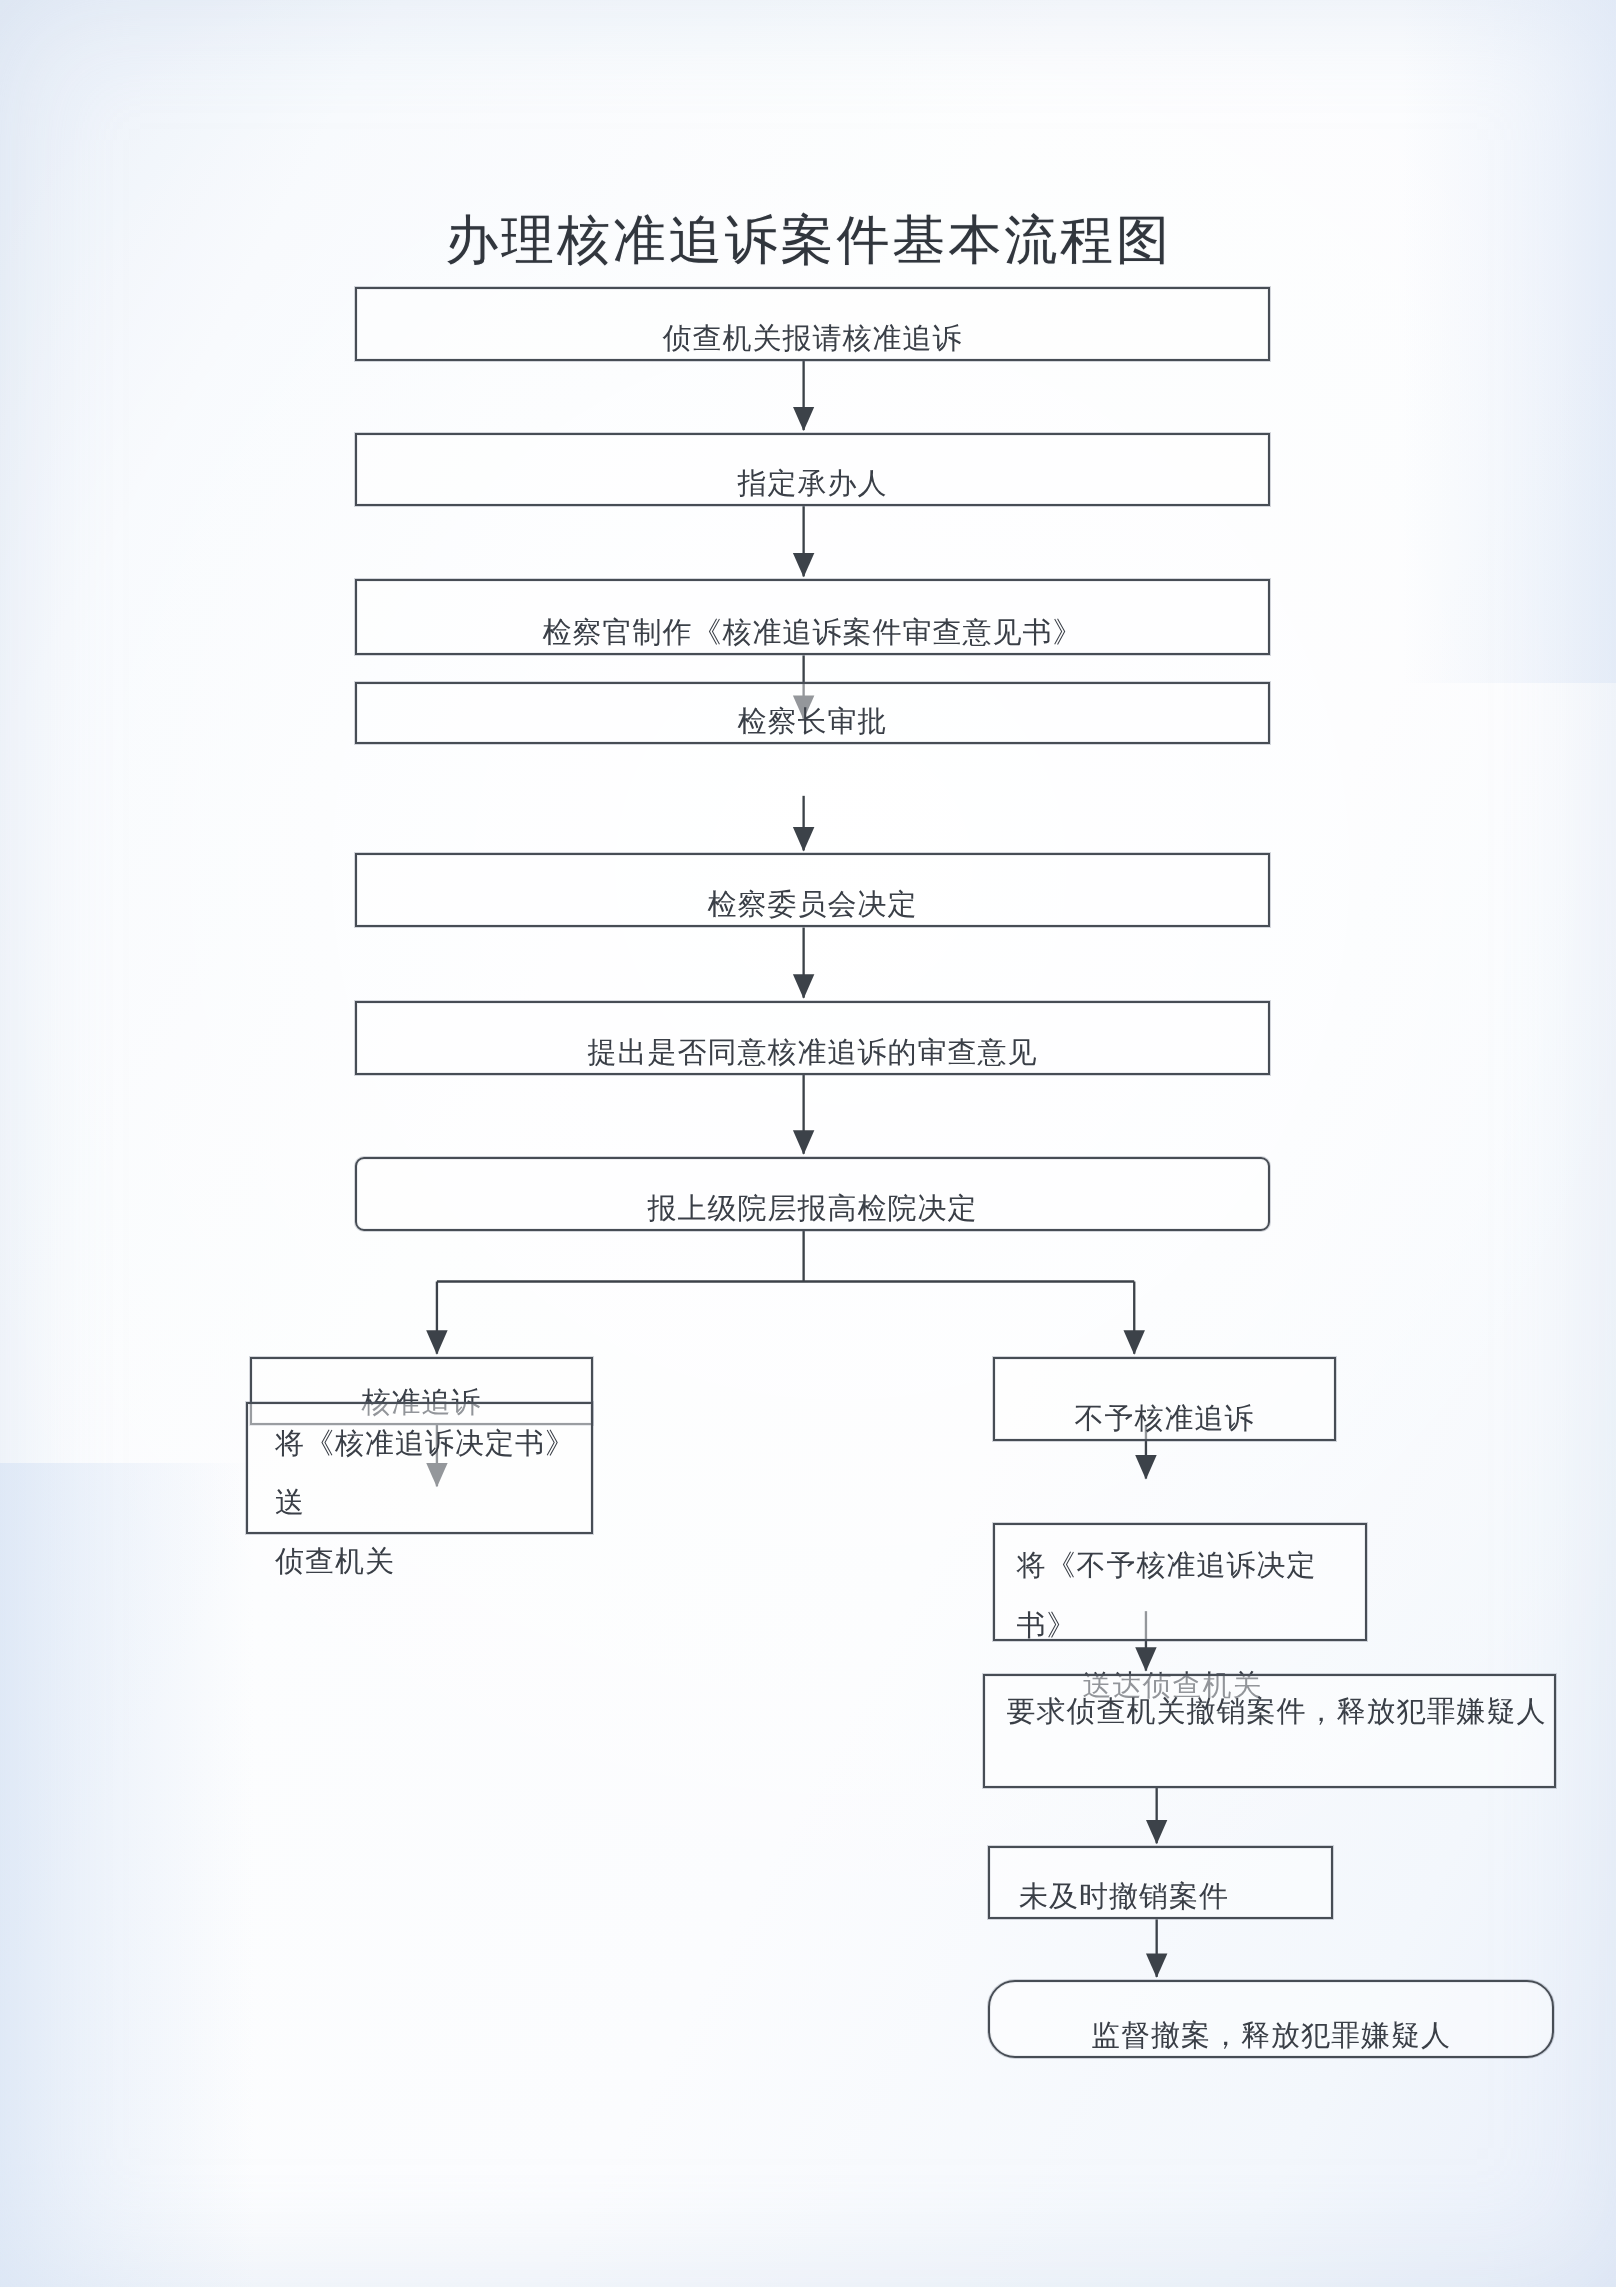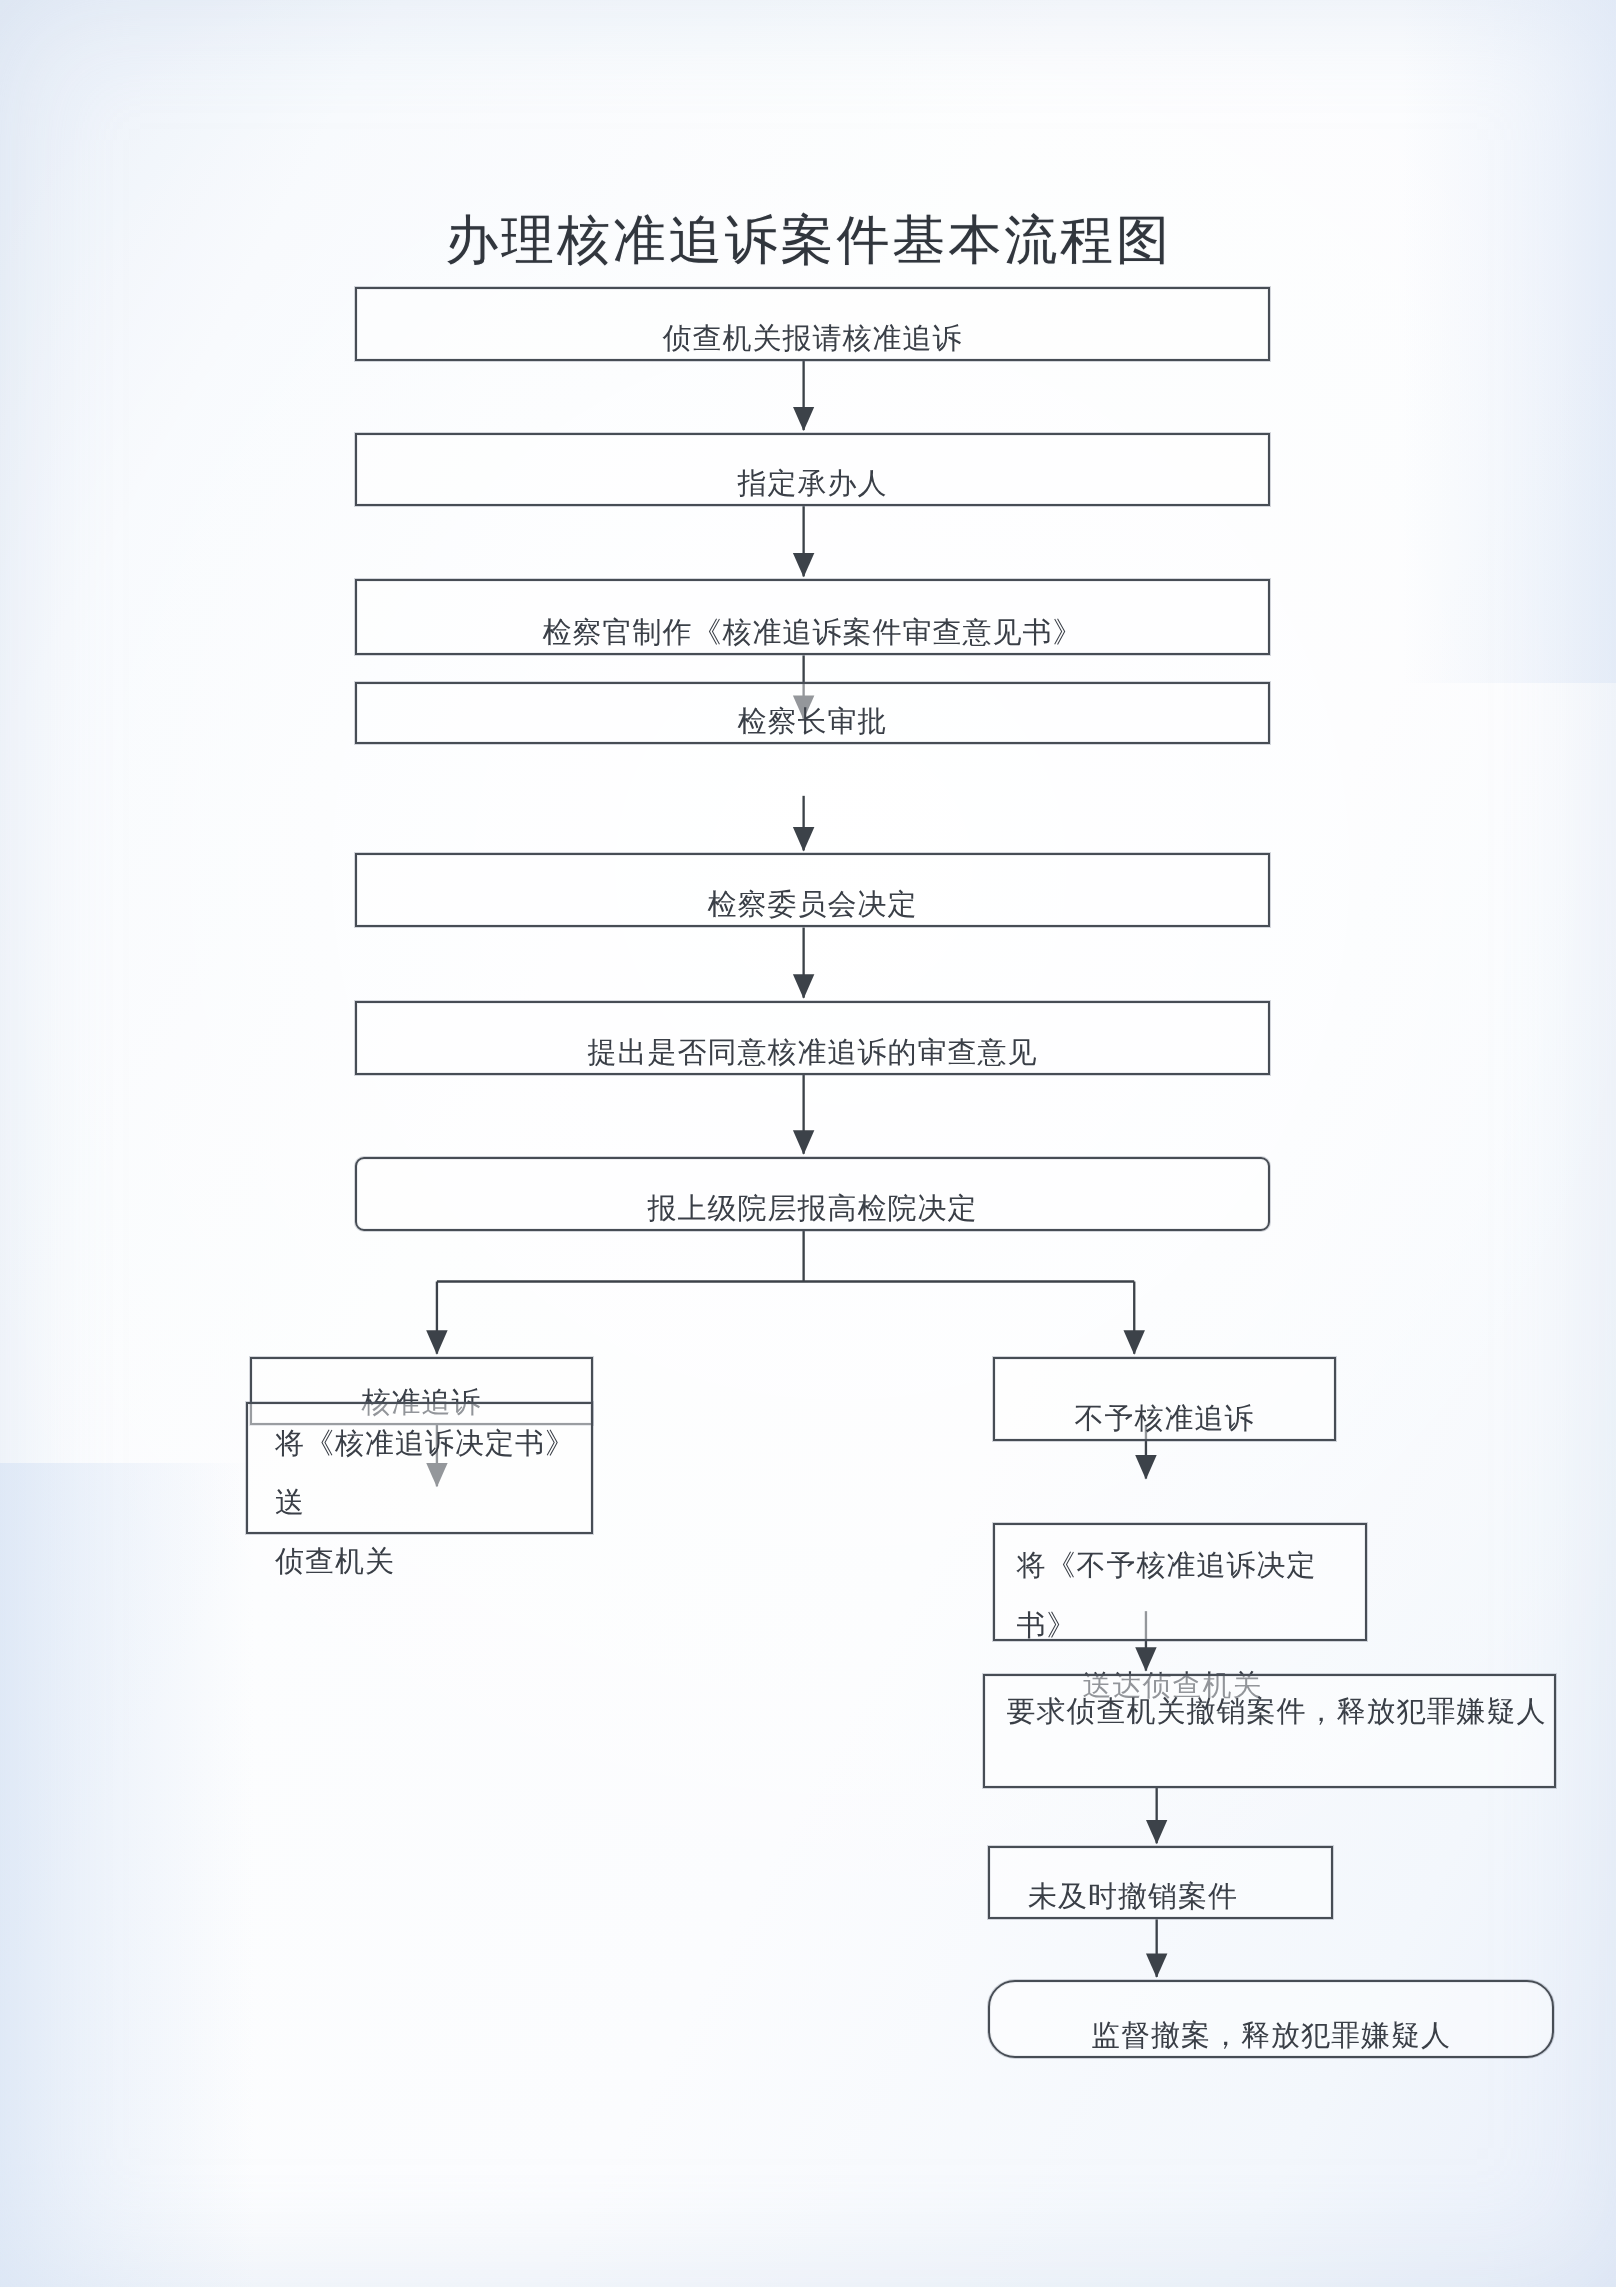--- a/index.html
+++ b/index.html
@@ -158,21 +158,21 @@
 
   <div class="node top-left" style="left:993px; top:1481px; width:374px; height:118px; padding:9.8px 5.9px 0 21.5px; line-height:60px;margin-top:42px;">
     <span class="line">将《不予核准追诉决定书》</span>
     <span class="line" style="padding-left:66px;">送达侦查机关</span>
   </div>
 
   <div class="node top-left" style="left:983px; top:1674px; width:573px; height:114px; padding:15.6px 5.9px 0 21.5px;">
     <span class="line">要求侦查机关撤销案件，释放犯罪嫌疑人</span>
   </div>
 
-  <div class="node v-center-left" style="left:988px; top:1846px; width:345px; height:73px; padding-left:38px;">
+  <div class="node v-center-left" style="left:988px; top:1846px; width:345px; height:73px; padding-left:29px;">
     <span class="line">未及时撤销案件</span>
   </div>
 
   <div class="node" style="left:988px; top:1980px; width:566px; height:78px;border-radius:27px;">
     <span class="line">监督撤案，释放犯罪嫌疑人</span>
   </div>
 
 </div>
 
 

